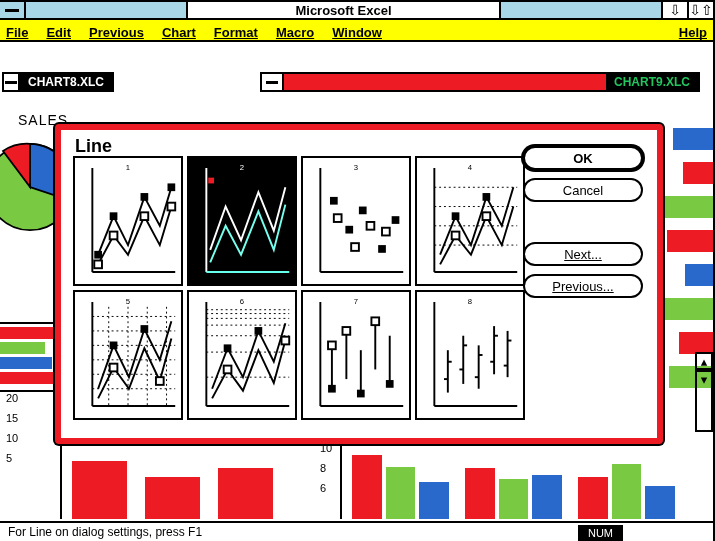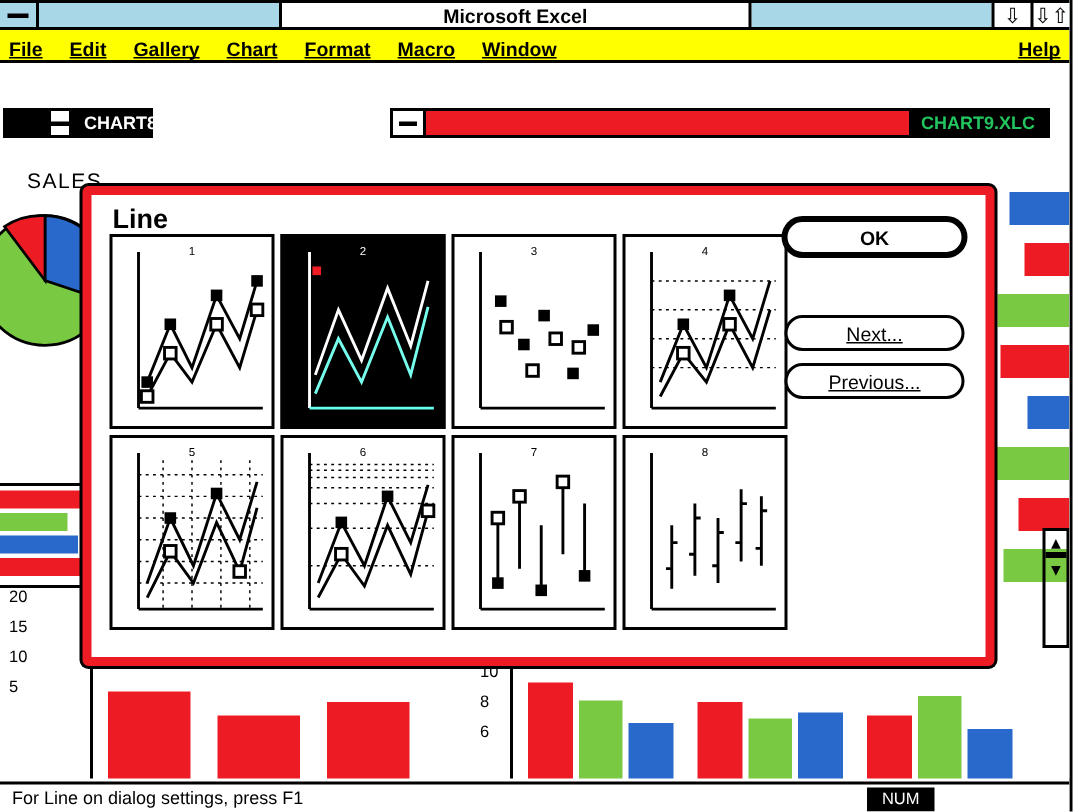--- a/index.html
+++ b/index.html
@@ -80,21 +80,21 @@
   }
   .doc-titlebar .sys {
     width: 22px; height: 100%;
     background: #fff;
     display: flex; align-items: center; justify-content: center;
     border-right: 2px solid #000;
   }
   .doc-titlebar .sys::before { content:""; width:12px; height:3px; background:#000; }
   .doc-titlebar .label { padding: 0 8px; }
 
-  .doc1 { left: 2px; top: 30px; width: 100px; background: #000; padding-left: 30px; }
+  .doc1 { left: 2px; top: 30px; width: 112px; background: #000; }
   .doc2-strip {
     position: absolute; left: 260px; top: 30px; height: 20px; width: 440px;
     display:flex; border:2px solid #000;
   }
   .doc2-strip .sys {
     width: 22px; height: 100%; background: #fff;
     display:flex;align-items:center;justify-content:center;
     border-right: 2px solid #000;
   }
   .doc2-strip .sys::before{content:"";width:12px;height:3px;background:#000;}
@@ -239,21 +239,21 @@
   <div class="title-text">Microsoft Excel</div>
   <div class="title-arrows">
     <div class="title-arrow">⇩</div>
     <div class="title-arrow">⇩⇧</div>
   </div>
 </div>
 
 <div class="menubar">
   <span class="menu-item">File</span>
   <span class="menu-item">Edit</span>
-  <span class="menu-item">Gallery</span>
+  <span class="menu-item">Previous</span>
   <span class="menu-item">Chart</span>
   <span class="menu-item">Format</span>
   <span class="menu-item">Macro</span>
   <span class="menu-item">Window</span>
   <span class="spacer"></span>
   <span class="menu-item">Help</span>
 </div>
 
 <div class="workspace">
 
@@ -520,20 +520,21 @@
               <line x1="90" y1="76" x2="94" y2="76"></line>
               <line x1="94" y1="50" x2="98" y2="50"></line>
           </g>
         </svg>
       </div>
 
     </div>
 
     <div class="btn-col">
       <div class="btn default">OK</div>
+      <div class="btn">Cancel</div>
       <div class="btn-gap"></div>
       <div class="btn">
           <span class="u">Next...</span>
         </div>
       <div class="btn">
           <span class="u">Previous...</span>
         </div>
     </div>
   </div>
 

